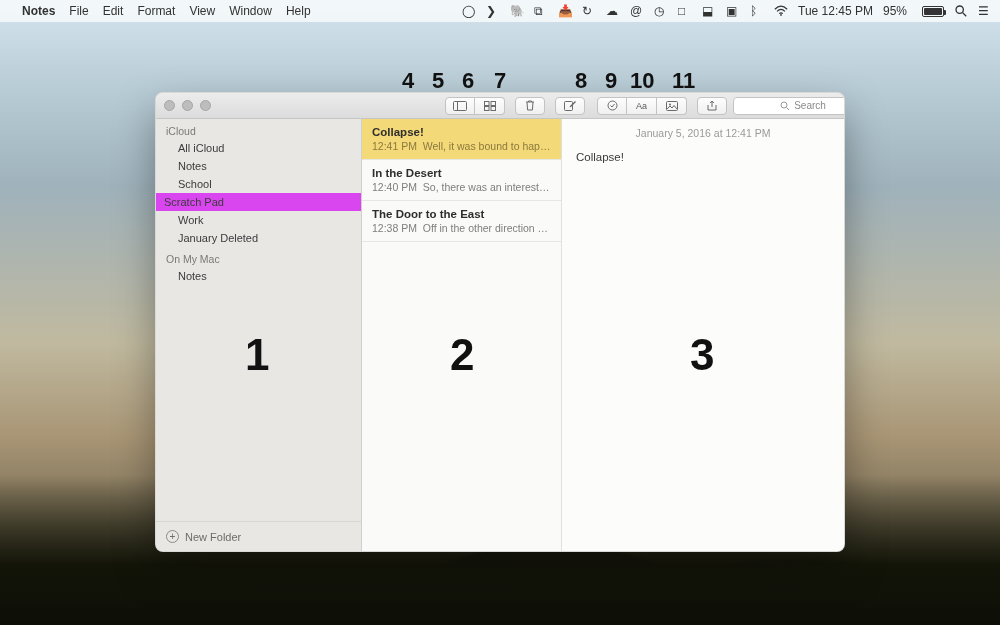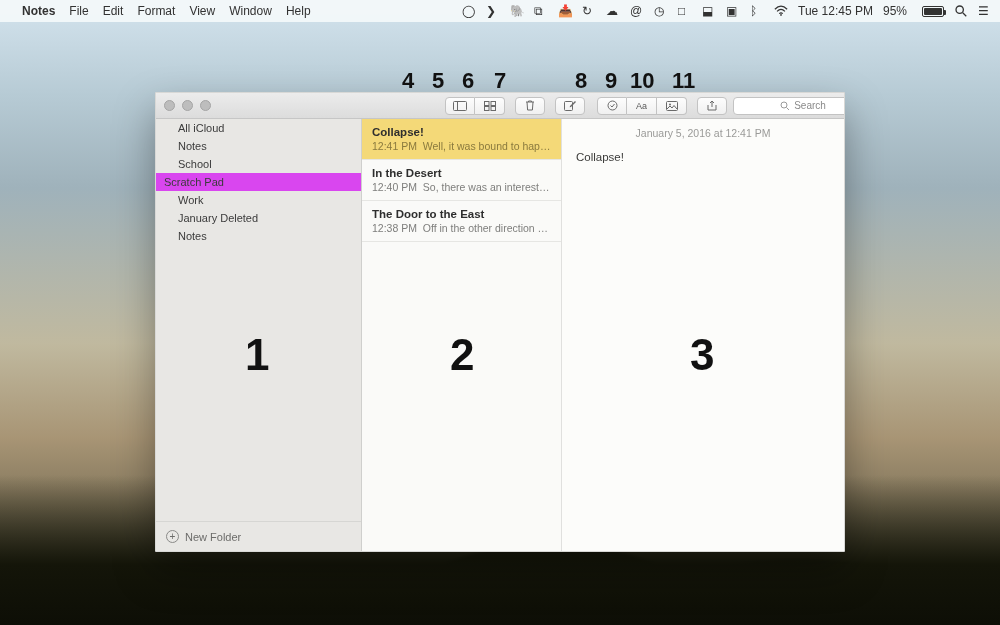--- a/index.html
+++ b/index.html
@@ -41,21 +41,21 @@
 .batt-fill { position:absolute; left:1px; top:1px; bottom:1px; width:90%; background:#333; border-radius:1px;}
 
 
 .overlay-num { position:absolute; font-weight:800; color:#111; z-index:50; }
 .n-big { font-size:44px; }
 .n-small { font-size:22px; }
 
 
 .window {
   position:absolute; left:155px; top:92px; width:690px; height:460px;
-  background:#f6f6f4; border-radius:1px; box-shadow:0 18px 40px rgba(0,0,0,0.35);
+  background:#f6f6f4; border-radius:8px; box-shadow:0 18px 40px rgba(0,0,0,0.35);
   display:flex; flex-direction:column; overflow:hidden;
   border:1px solid rgba(0,0,0,0.12);
 }
 
 
 .titlebar { height:26px; background:linear-gradient(#ececec,#dcdcdc); border-bottom:1px solid #c6c6c6;
   display:flex; align-items:center; padding:0 8px; gap:6px; }
 .tlights { display:flex; gap:7px; margin-right:8px; }
 .tlight { width:11px; height:11px; border-radius:50%; background:#bdbdbd; border:1px solid #a5a5a5; }
 
@@ -247,27 +247,29 @@
             <line x1="6.5" y1="6.5" x2="9" y2="9" stroke="#9a9a9a"></line>
           </svg>
         <span>Search</span>
       </div>
     </div>
   </div>
 
   <div class="columns">
 
     <div class="col-sidebar">
+      <div class="sb-section">iCloud</div>
       <div class="sb-item">All iCloud</div>
       <div class="sb-item">Notes</div>
       <div class="sb-item">School</div>
       <div class="sb-item selected">Scratch Pad</div>
       <div class="sb-item">Work</div>
       <div class="sb-item">January Deleted</div>
 
+      <div class="sb-section">On My Mac</div>
       <div class="sb-item">Notes</div>
 
       <div class="sb-footer">
         <span class="plus-circle">+</span>
         <span>New Folder</span>
       </div>
     </div>
 
     <div class="col-list">
       <div class="note-item selected">

